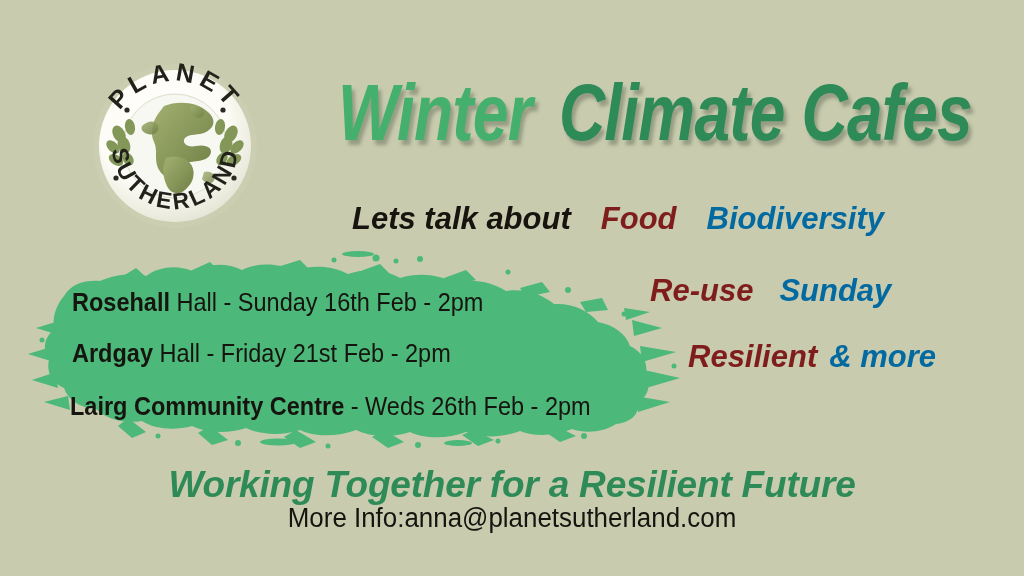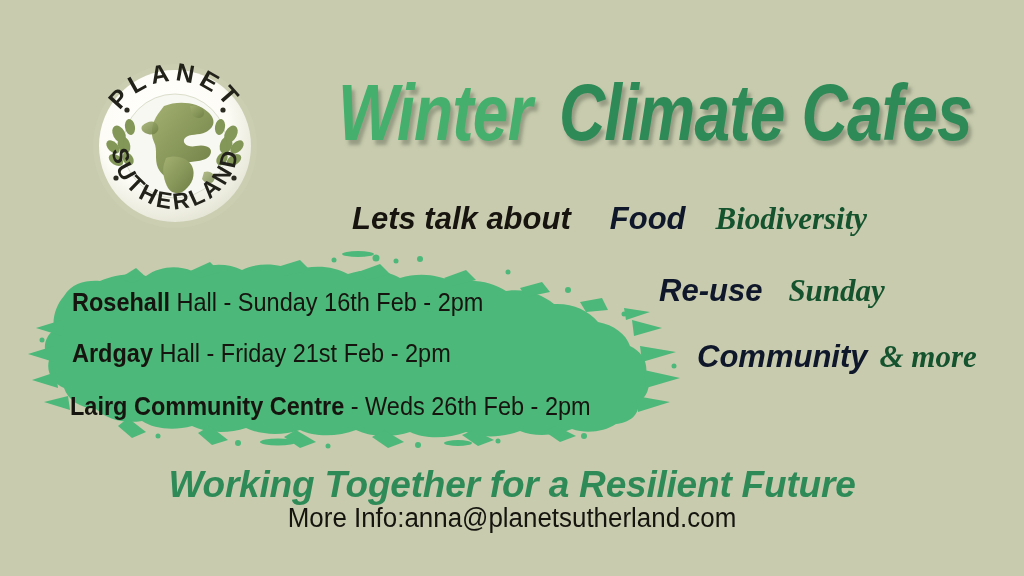--- a/index.html
+++ b/index.html
@@ -63,22 +63,22 @@
     white-space: nowrap;
     font-weight: 700;
     font-style: italic;
     line-height: 1;
   }
   #topicrow1 { left: 352px; top: 203px; font-size: 31px; }
   #topicrow2 { left: 650px; top: 275px; font-size: 31px; }
   #topicrow3 { left: 688px; top: 341px; font-size: 31px; }
 
   .t-black  { color: #17140f; margin-top: 20px; }
-  .t-green  { color: #0f172a; margin-left: 9px; }
-  .t-purple { color: #14532d; font-family: Liberation Serif, serif; }
+  .t-green  { color: #7f1d1d; }
+  .t-purple { color: #0369a1; }
   .sp-lg { display: inline-block; width: 30px; }
   .sp-md { display: inline-block; width: 26px; }
   .sp-sm { display: inline-block; width: 12px; }
 
   
   #brush {
     position: absolute;
     left: 28px;
     top: 250px;
     width: 660px;
@@ -208,21 +208,21 @@
 
   <div class="topicrow" id="topicrow1">
     <span class="t-black">Lets talk about</span><span class="sp-lg"></span><span class="t-green">Food</span><span class="sp-lg"></span><span class="t-purple">Biodiversity</span>
   </div>
 
   <div class="topicrow" id="topicrow2">
     <span class="t-green">Re-use</span><span class="sp-md"></span><span class="t-purple">Sunday</span>
   </div>
 
   <div class="topicrow" id="topicrow3">
-    <span class="t-green">Community</span><span class="sp-sm"></span><span class="t-purple">&amp; more</span>
+    <span class="t-green">Resilient</span><span class="sp-sm"></span><span class="t-purple">&amp; more</span>
   </div>
 
   <div id="brush">
     <svg viewBox="0 0 660 200" xmlns="http://www.w3.org/2000/svg">
       <g fill="#4cb87a">
 
         <path d="M36,46 C44,33 58,30 72,31 C86,25 104,22 118,26
                  C132,16 150,15 164,21 C180,13 200,13 214,20
                  C230,12 252,13 266,21 C284,14 306,16 320,24
                  C338,18 358,20 372,28 C392,22 412,25 426,33

